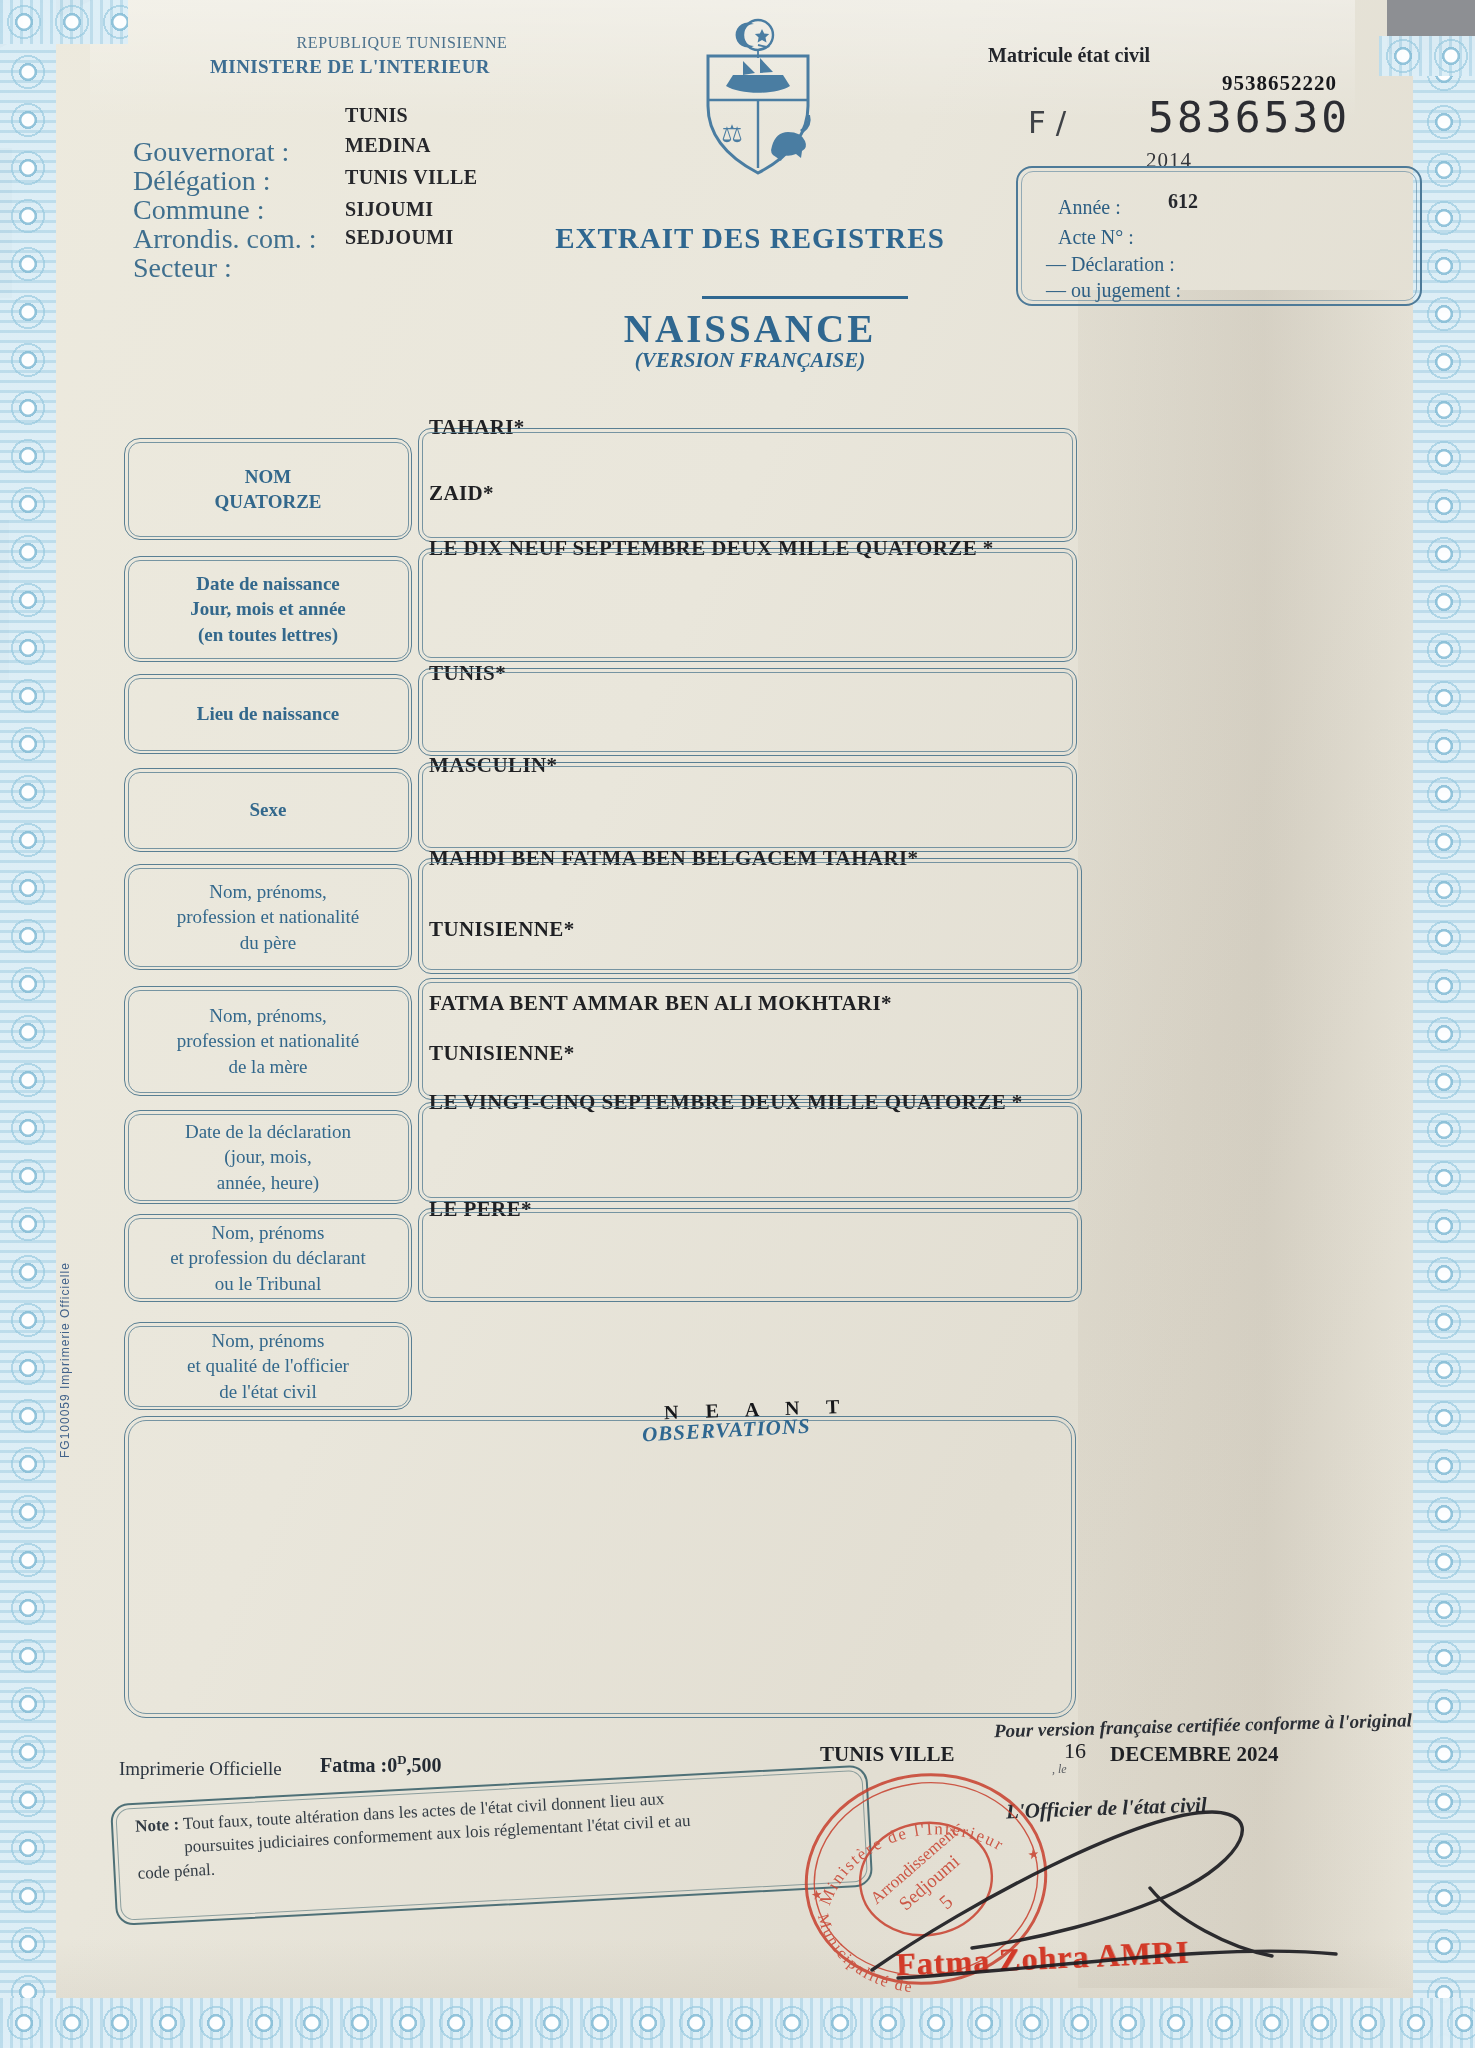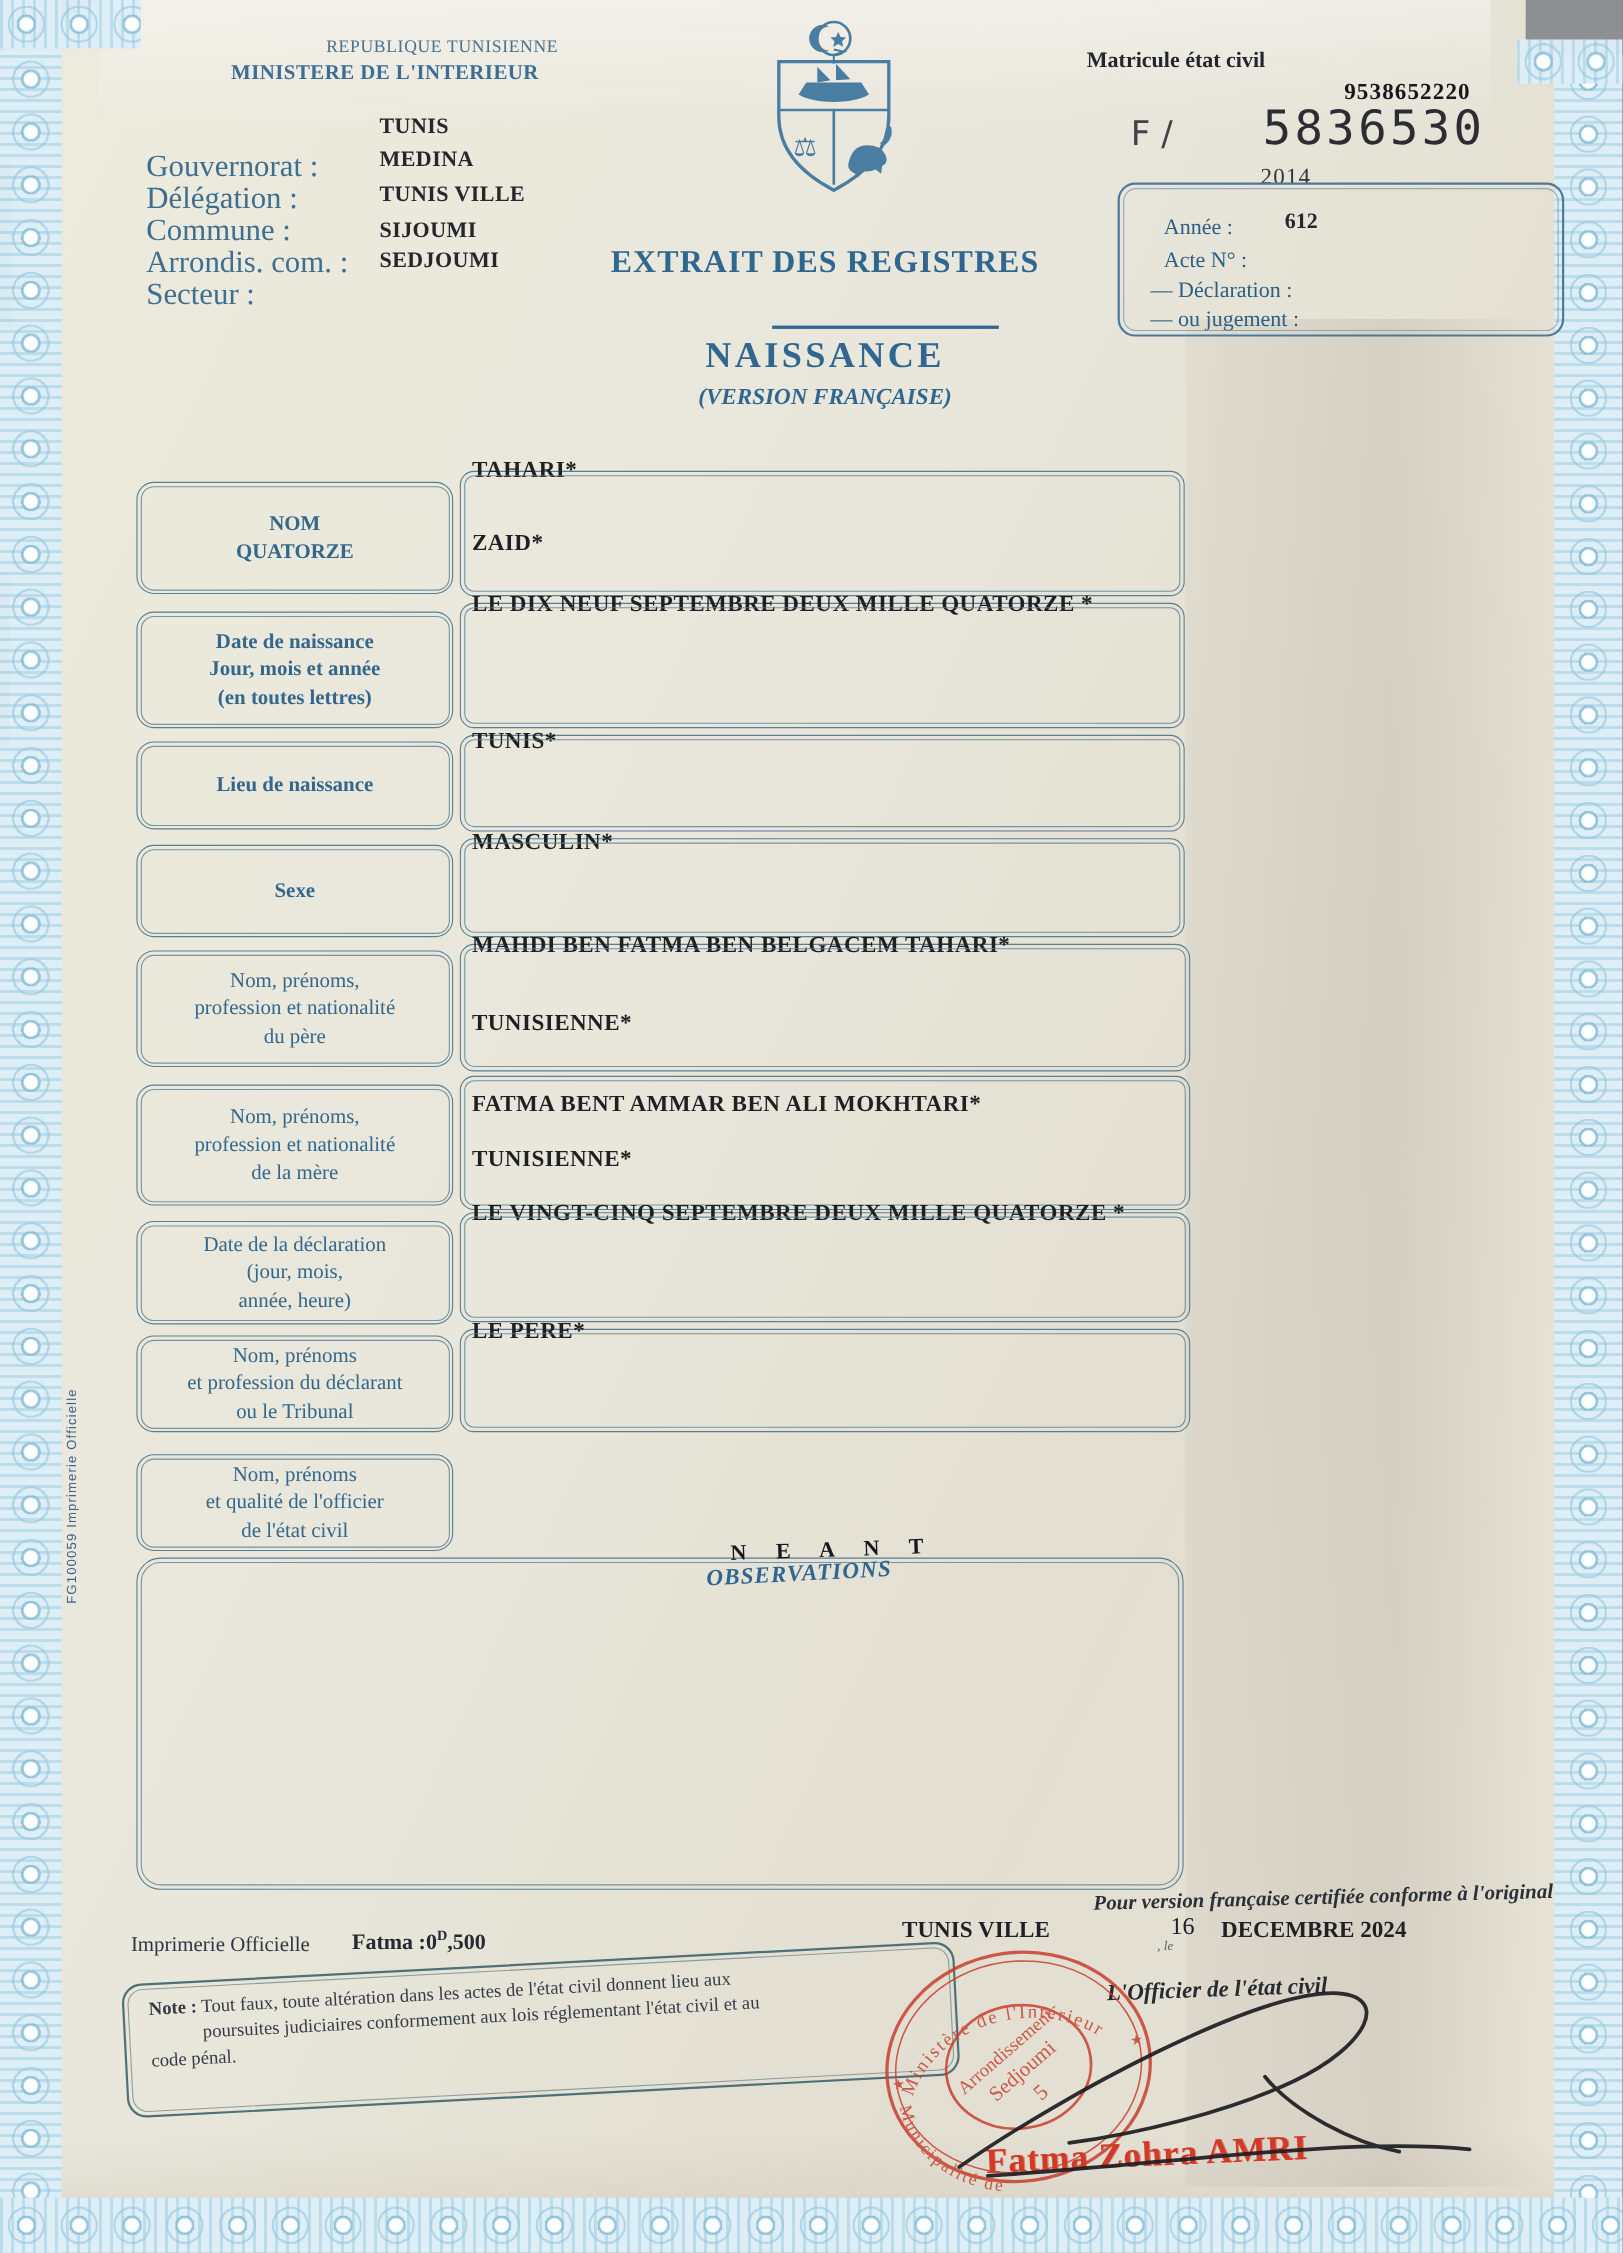--- a/index.html
+++ b/index.html
@@ -53,21 +53,21 @@
   .serial-year{left:1146px;top:148px;font-size:21px;color:#33353a;letter-spacing:1px;}
   .acte-box{left:1016px;top:166px;width:402px;height:136px;border:2px solid #4d7a98;border-radius:16px;}
   .acte-box::after{content:"";position:absolute;inset:3px;border:1px solid rgba(77,122,152,.55);border-radius:12px;}
   .acte-line{font-size:20px;color:#2d5f84;position:absolute;}
   .annee-value{position:absolute;left:150px;top:22px;font-size:20px;color:#26282d;font-weight:600;}
 
   
   .t1{left:470px;top:222px;width:560px;text-align:center;font-size:29px;font-weight:700;color:#2f6790;letter-spacing:1px;}
   .t2{left:470px;top:260px;width:560px;text-align:center;font-size:23px;color:#3a6e91;}
   .t-underline{left:702px;top:296px;width:206px;height:3px;background:#2f6790;}
-  .t3{left:470px;top:306px;width:560px;text-align:center;font-size:33px;font-weight:700;color:#2f6790;letter-spacing:3px;}
+  .t3{left:470px;top:306px;width:560px;text-align:center;font-size:39px;font-weight:700;color:#2f6790;letter-spacing:3px;}
   .t4{left:470px;top:348px;width:560px;text-align:center;font-size:21px;font-weight:700;font-style:italic;color:#2f6790;}
 
   
   .lbox{position:absolute;left:124px;width:286px;border:1.7px solid #597f93;border-radius:16px;
     display:flex;flex-direction:column;justify-content:center;align-items:center;gap:2px;}
   .lbox::after{content:"";position:absolute;inset:2.5px;border:1.1px solid rgba(89,127,147,.8);border-radius:12px;pointer-events:none;}
   .ll{font-size:19px;color:#33688c;text-align:center;line-height:1.22;padding:0 6px;}
   .llb{font-weight:700;}
   .vbox{position:absolute;left:418px;width:657px;border:1.7px solid #597f93;border-radius:13px;}
   .vbox::after{content:"";position:absolute;inset:3px;border:1.1px solid rgba(89,127,147,.8);border-radius:9px;pointer-events:none;}

